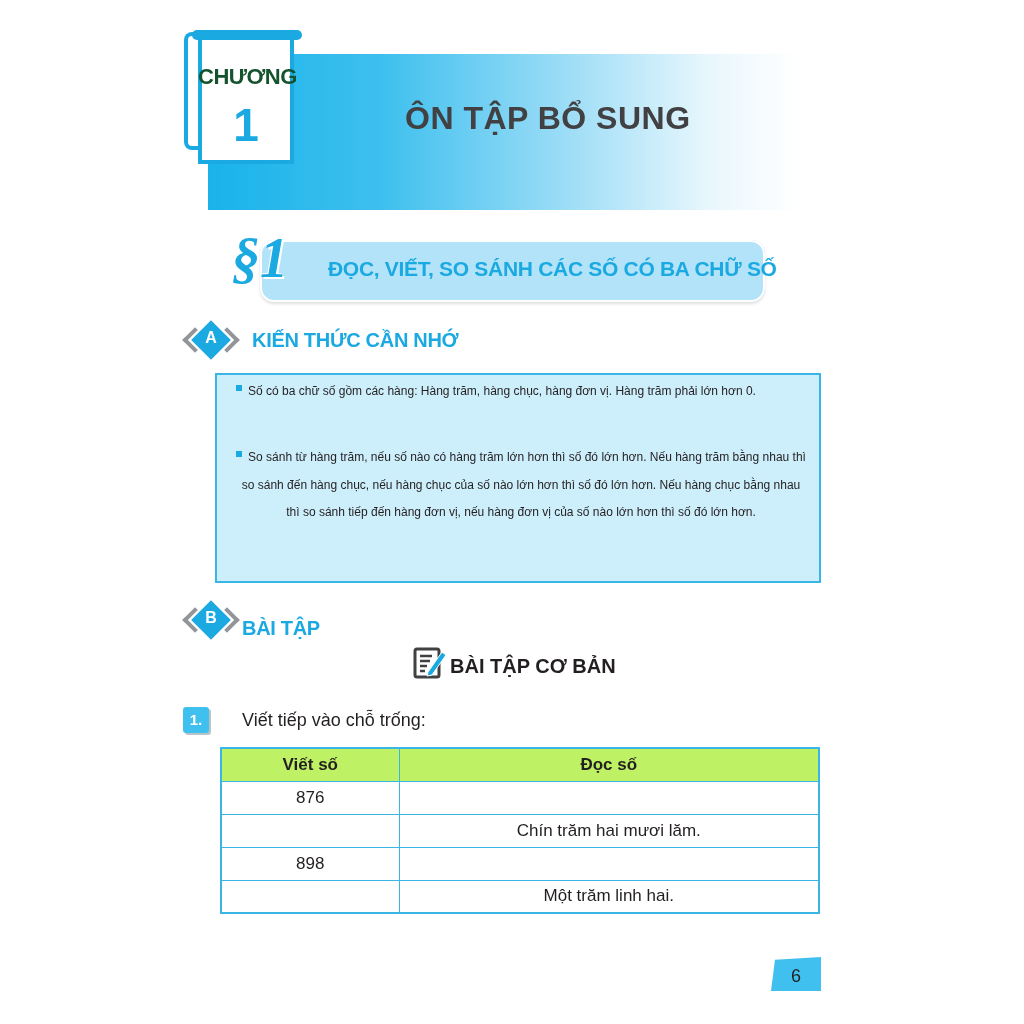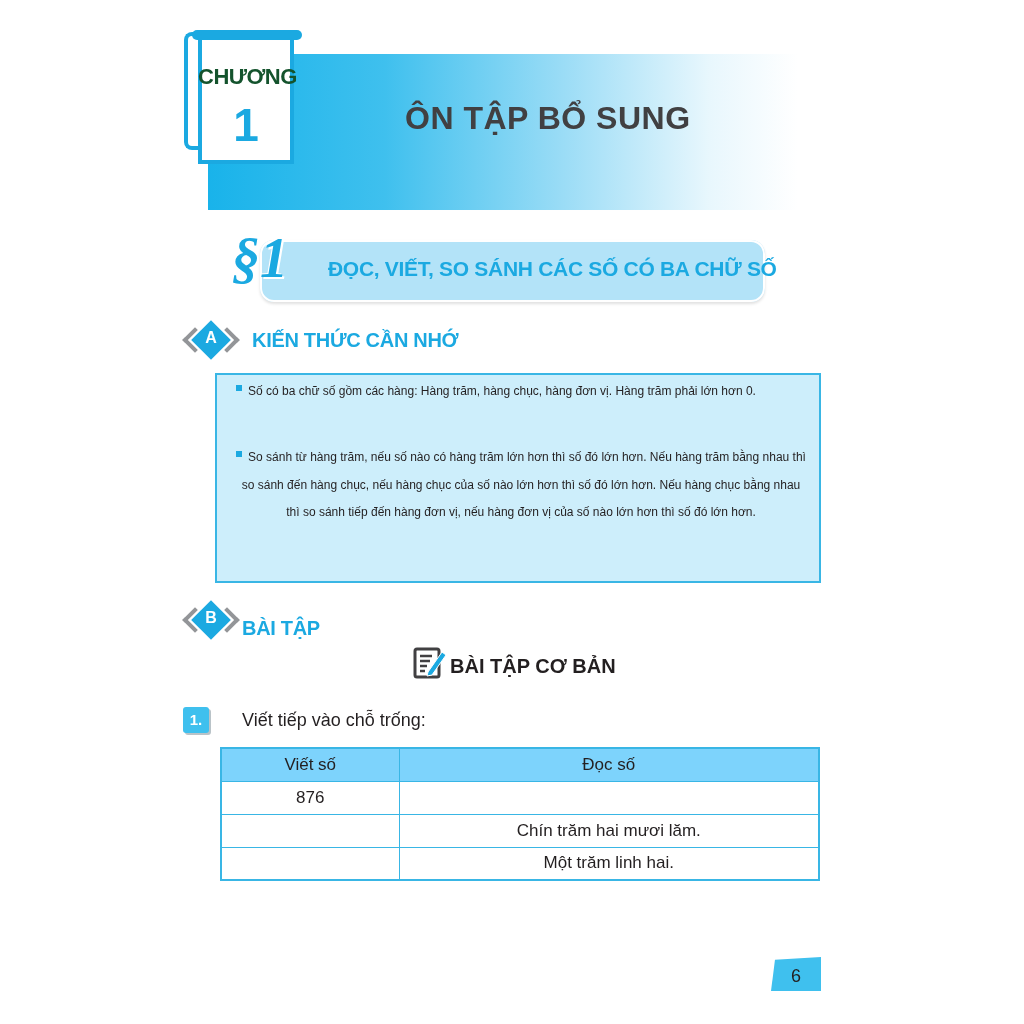--- a/index.html
+++ b/index.html
@@ -95,21 +95,21 @@
   .ex-text { position: absolute; left: 222px; top: 710px; font-size: 18px; color: #231f20; margin-left: 20px; }
 
   
   .num-table {
     position: absolute; left: 220px; top: 747px; width: 600px; border-collapse: collapse;
     border: 2px solid #39b6e5;
   }
   .num-table th, .num-table td {
     border: 1.5px solid #39b6e5; height: 33px; text-align: center; font-size: 17px; color: #231f20;
   }
-  .num-table th { background: #7dd3fc; font-weight: normal; }
+  .num-table th { background: #bef264; font-weight: bold; }
   .num-table td.c1, .num-table th.c1 { width: 178px; }
 
   
   .page-num {
     position: absolute; left: 771px; top: 957px; width: 50px; height: 34px; background: #3fc0ee;
     clip-path: polygon(8% 8%, 100% 0%, 100% 100%, 0% 100%);
     color: #231f20; font-size: 18px; text-align: center; line-height: 38px;
   }
 </style>
 </head>
@@ -174,19 +174,23 @@
   <tbody>
     <tr>
       <td class="c1">876</td>
       <td></td>
     </tr>
     <tr>
       <td class="c1"></td>
       <td>Chín trăm hai mươi lăm.</td>
     </tr>
     <tr>
+      <td class="c1">898</td>
+      <td></td>
+    </tr>
+    <tr>
       <td class="c1"></td>
       <td>Một trăm linh hai.</td>
     </tr>
   </tbody>
 </table>
 
 <div class="page-num">6</div>
 
 </body></html>

